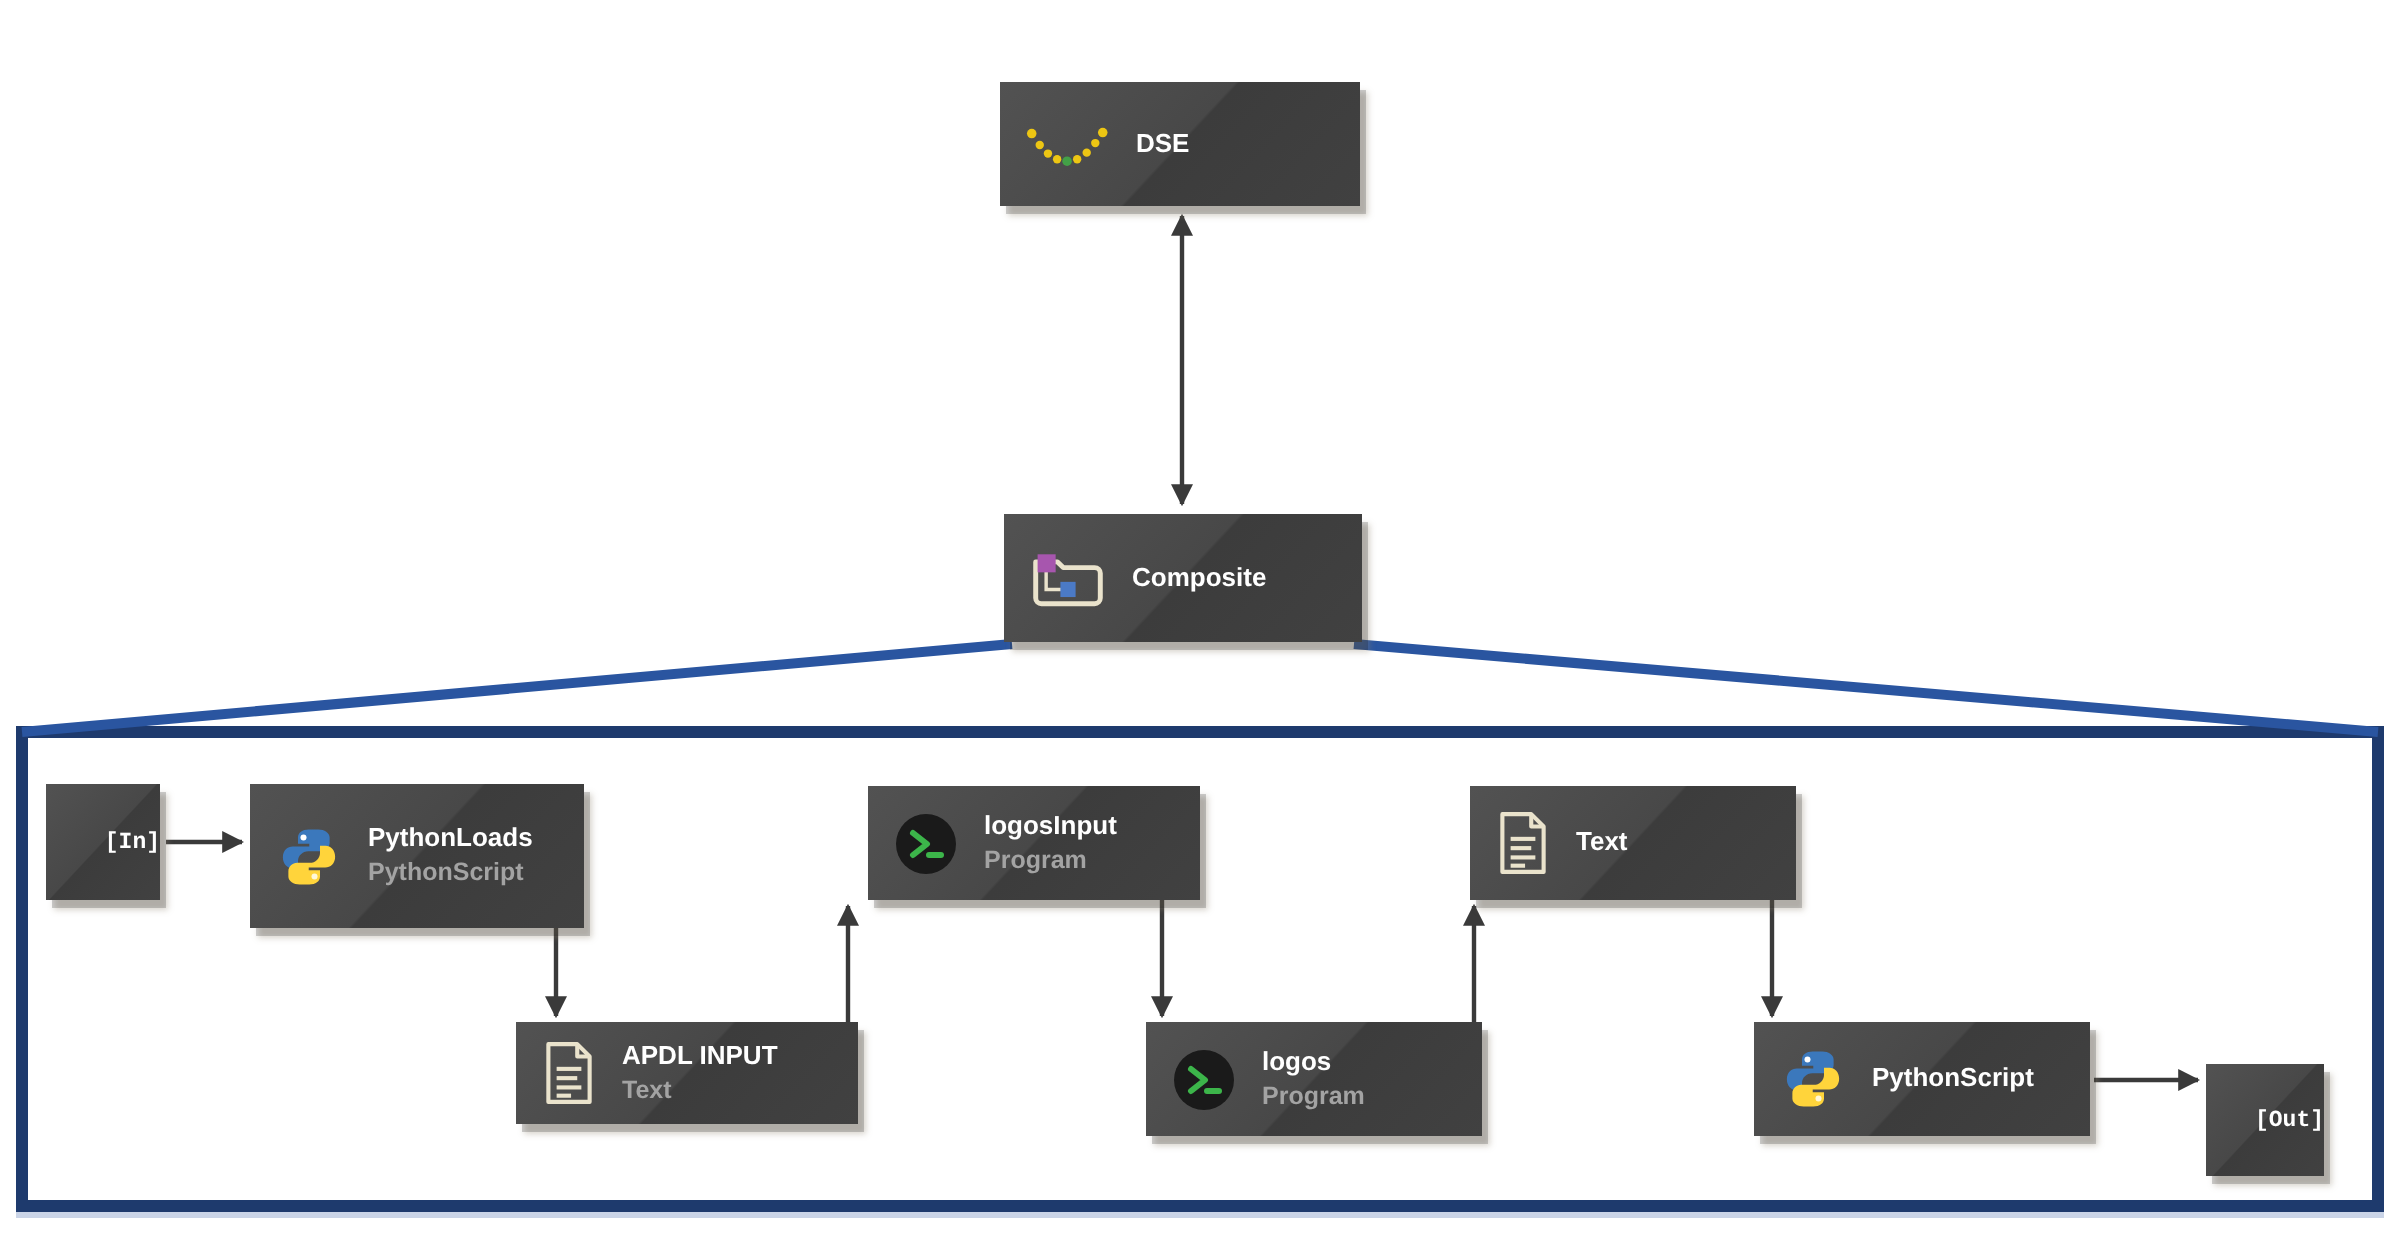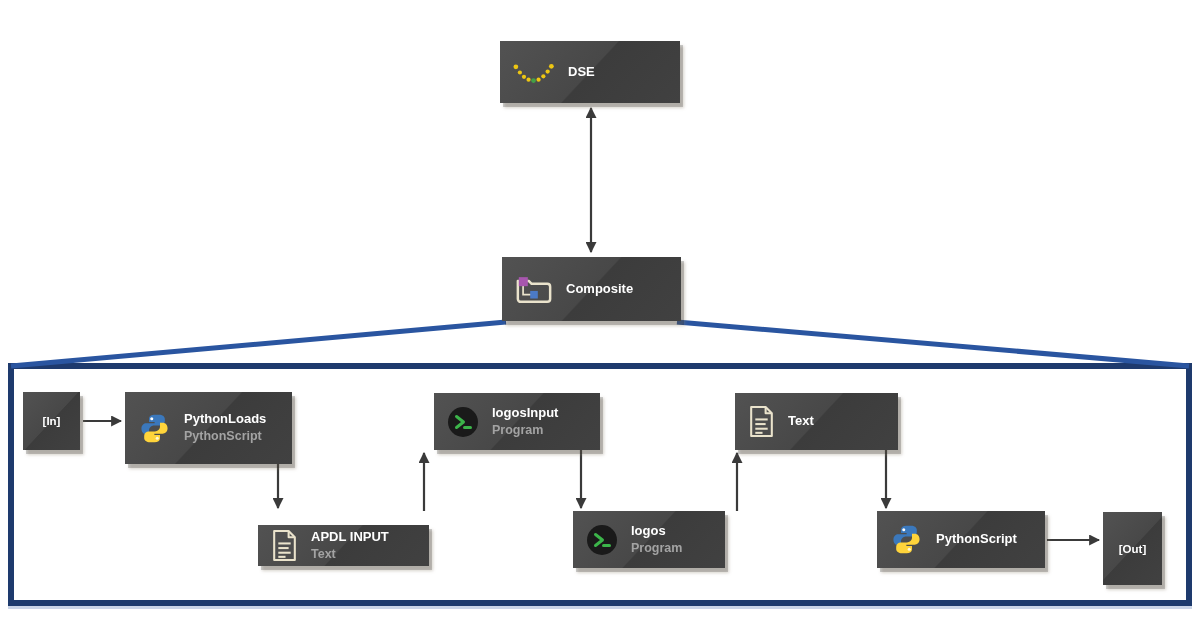--- a/index.html
+++ b/index.html
@@ -15,21 +15,21 @@
     background:linear-gradient(133deg,
       var(--node-bg-light,#525252) 0%,
       #484848 49.6%,
       var(--node-bg-dark,#3c3c3c) 50.4%,
       #414141 100%);
     box-shadow:3px 4px 0 rgba(0,0,0,.18),4px 5px 3px rgba(140,130,110,.35);
   }
   .node .labels{display:flex;flex-direction:column;line-height:1.3;}
   .node .title{color:var(--node-title,#fff);font-weight:bold;font-size:13px;white-space:nowrap;}
   .node .subtitle{color:var(--node-subtitle,#a3a3a3);font-weight:bold;font-size:12.5px;white-space:nowrap;}
-  .node.io{justify-content:center;padding:0;}
+  .node.io{justify-content:flex-end;padding:0;font-family:Liberation Mono, monospace;}
   .node.io .title{font-size:11.5px;}
   .icon{flex:0 0 auto;display:block;}
   
   #subflow-frame{
     position:absolute;left:8px;top:363px;width:1184px;height:243px;
     box-sizing:border-box;border:6px solid var(--frame-border,#1e3a6d);
     box-shadow:0 3px 0 rgba(42,85,160,.25);
     z-index:0;background:transparent;
   }
   #connector-layer{position:absolute;left:0;top:0;z-index:1;pointer-events:none;}
@@ -149,46 +149,46 @@
 
   <div class="node" style="left:735px;top:393px;width:163px;height:57px">
     <svg class="icon" width="27" height="33">
         <use href="#sym-doc"></use>
       </svg>
     <div class="labels">
       <div class="title">Text</div>
     </div>
   </div>
 
-  <div class="node" style="left:258px;top:525px;width:171px;height:41px">
+  <div class="node" style="left:258px;top:511px;width:171px;height:51px">
     <svg class="icon" width="27" height="33">
         <use href="#sym-doc"></use>
       </svg>
     <div class="labels">
       <div class="title">APDL INPUT</div>
       <div class="subtitle">Text</div>
     </div>
   </div>
 
-  <div class="node" style="left:573px;top:511px;width:152px;height:57px">
+  <div class="node" style="left:573px;top:511px;width:168px;height:57px">
     <svg class="icon" width="32" height="32">
         <use href="#sym-terminal"></use>
       </svg>
     <div class="labels">
       <div class="title">logos</div>
       <div class="subtitle">Program</div>
     </div>
   </div>
 
   <div class="node" style="left:877px;top:511px;width:168px;height:57px">
     <svg class="icon" width="33" height="33">
         <use href="#sym-python"></use>
       </svg>
     <div class="labels">
       <div class="title">PythonScript</div>
     </div>
   </div>
 
-  <div class="node io" style="left:1103px;top:512px;width:59px;height:73px">
+  <div class="node io" style="left:1103px;top:532px;width:59px;height:56px">
     <div class="title">[Out]</div>
   </div>
 
 </div>
 
 </body></html>

